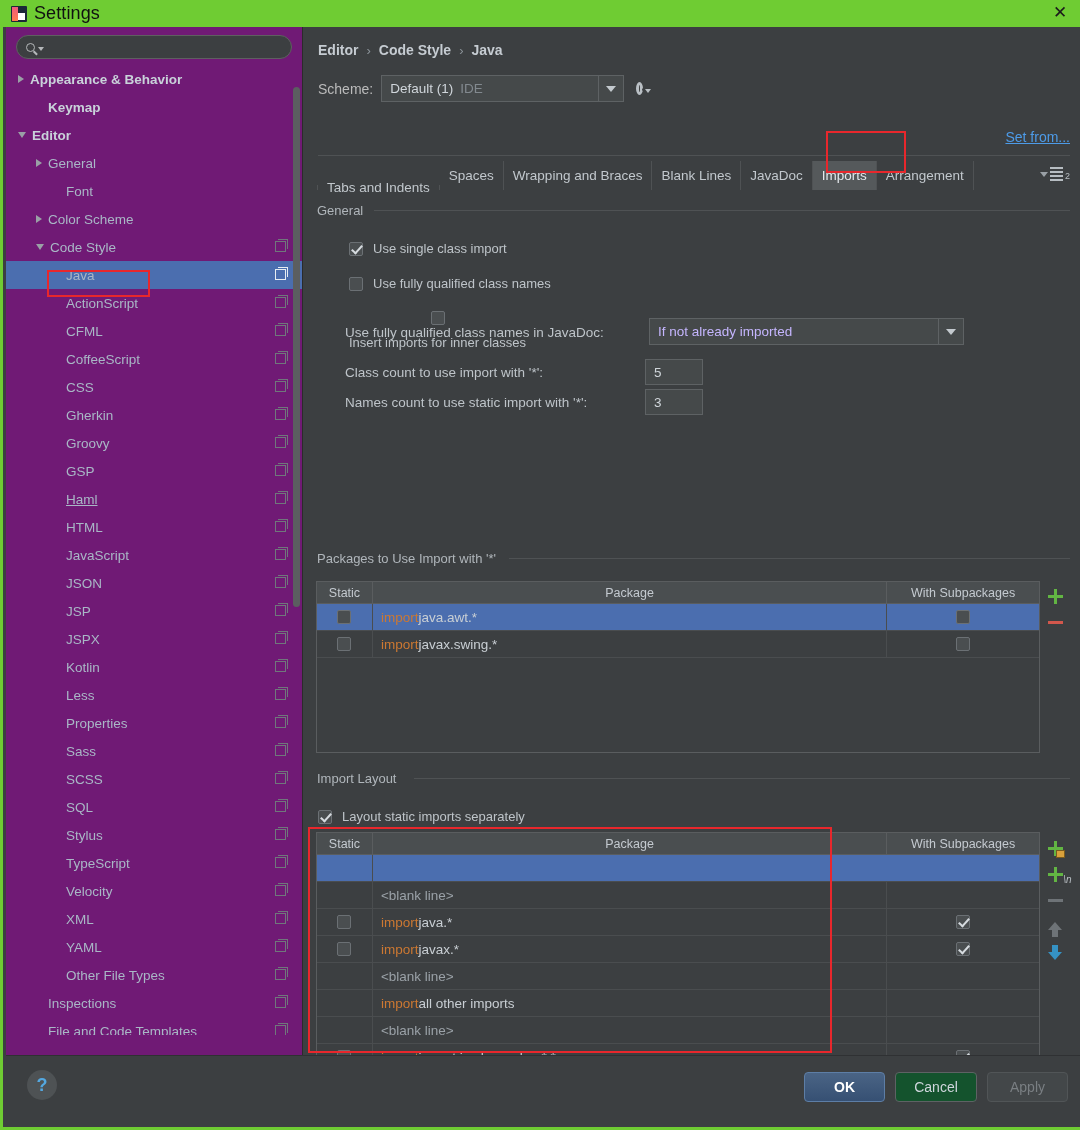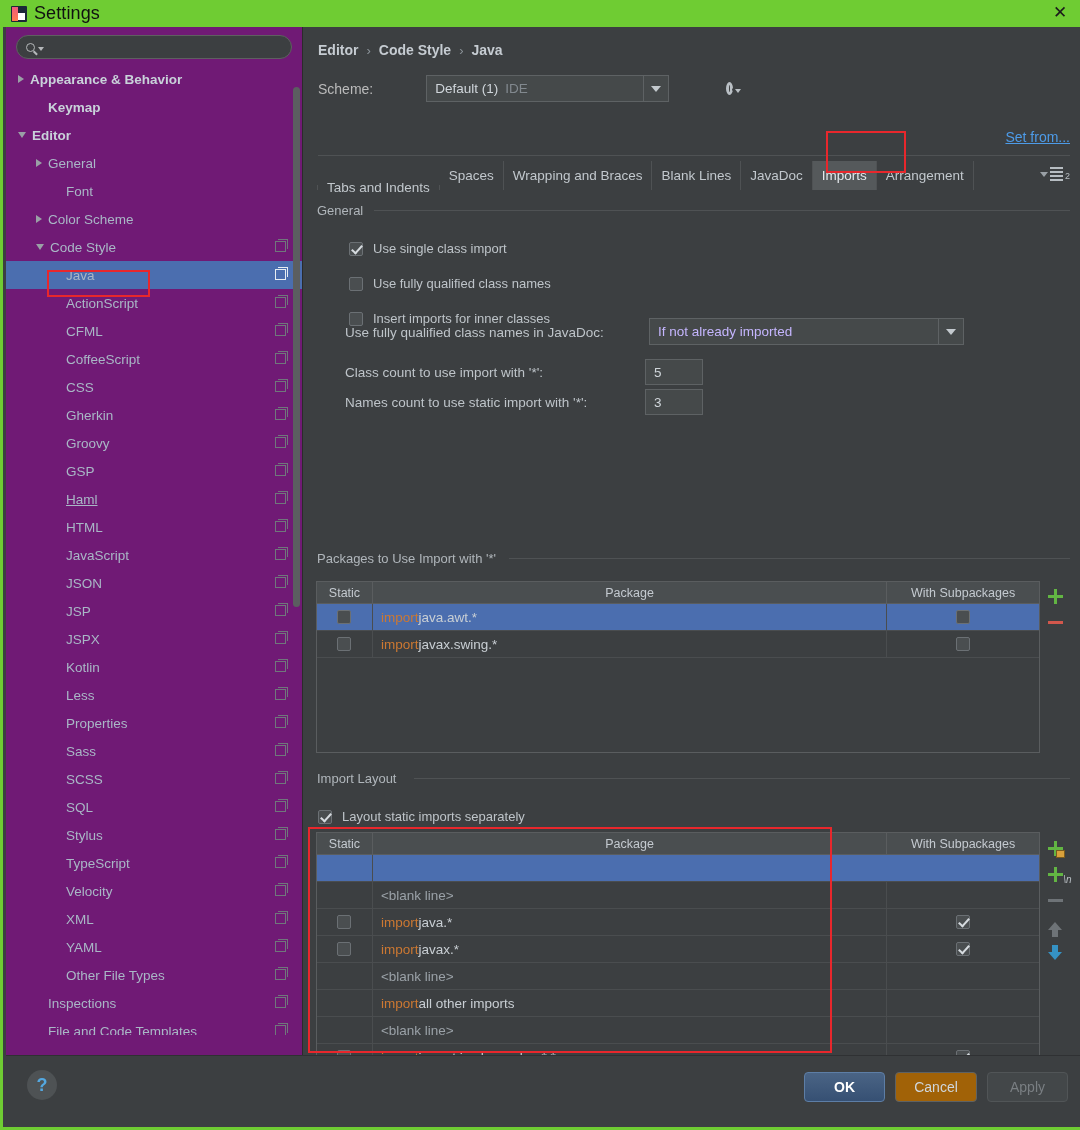--- a/index.html
+++ b/index.html
@@ -129,21 +129,21 @@
   }
   .help-btn {
     position: absolute; left: 21px; top: 14px;
     width: 30px; height: 30px; border-radius: 50%;
     background: #4e5254; display:flex;align-items:center;justify-content:center;
     color: #54a8e0; font-size: 18px; font-weight: bold; cursor:pointer;
   }
   .btn {
     position: absolute; top: 16px; height: 30px;
     border: 1px solid #5e6264; border-radius: 4px;
-    background: #a16207; color: #cfd6dc; font-size: 14px;
+    background: #14532d; color: #cfd6dc; font-size: 14px;
     display:flex;align-items:center;justify-content:center; cursor:pointer;
     font-family:"Liberation Sans",sans-serif;
   }
   .btn-ok {
     left: 798px; width: 81px;
     background: linear-gradient(180deg,#4a6485 0%, #365073 100%);
     border-color: #5d7ea6; color: #ffffff; font-weight: bold;
   }
   .btn-cancel { left: 889px; width: 82px; }
   .btn-apply { left: 981px; width: 81px; color: #7a7f83; border-color: #515557; background: #434749;}
@@ -153,21 +153,21 @@
     position: absolute; left: 301px; top: 27px;
     width: 776px; height: 1028px;
     background: #3c3f41; color: #bbbbbb;
   }
   .breadcrumb {
     position: absolute; left: 14px; top: 15px;
     font-size: 14px; font-weight: bold; color: #c6ccd2;
     display: flex; align-items: center; gap: 8px;
   }
   .bc-sep { color: #8b9399; font-weight: normal; font-size: 13px;}
-  .scheme-row { position: absolute; left: 14px; top: 48px; display:flex; align-items:center;gap:45px; }
+  .scheme-row { position: absolute; left: 14px; top: 48px; display:flex; align-items:center; }
   .scheme-label { font-size: 14px; color: #bbbbbb; margin-right: 8px; }
   .scheme-combo {
     width: 243px; height: 27px;
     border: 1px solid #5e6264; background: #45494a;
     display: flex; align-items: center; position: relative;
   }
   .scheme-combo .val { padding-left: 8px; font-size: 13.5px; color: #d0d6db; }
   .scheme-combo .sub { font-size: 13.5px; color: #82898f; margin-left: 7px; }
   .combo-arrow-box {
     position: absolute; right: 0; top: 0; width: 25px; height: 25px;
@@ -572,21 +572,21 @@
     <div class="group-line" style="left:70px; top:183px; width:696px;"></div>
 
     <div class="cb-row" style="left:45px; top:214px;">
       <span class="cb checked"></span>
       <label>Use single class import</label>
     </div>
     <div class="cb-row" style="left:45px; top:249px;">
       <span class="cb"></span>
       <label>Use fully qualified class names</label>
     </div>
-    <div class="cb-row" style="left:45px; top:284px;">
+    <div class="cb-row" style="left:45px; top:284px;flex-direction:column;">
       <span class="cb"></span>
       <label>Insert imports for inner classes</label>
     </div>
 
     <div class="fld-label" style="left:41px; top:298px;">Use fully qualified class names in JavaDoc:</div>
     <div class="combo2" style="left:345px; top:291px; width:315px;">
       <span class="v">If not already imported</span>
       <span class="combo-arrow-box">
         <span class="tri-down"></span>
       </span>

